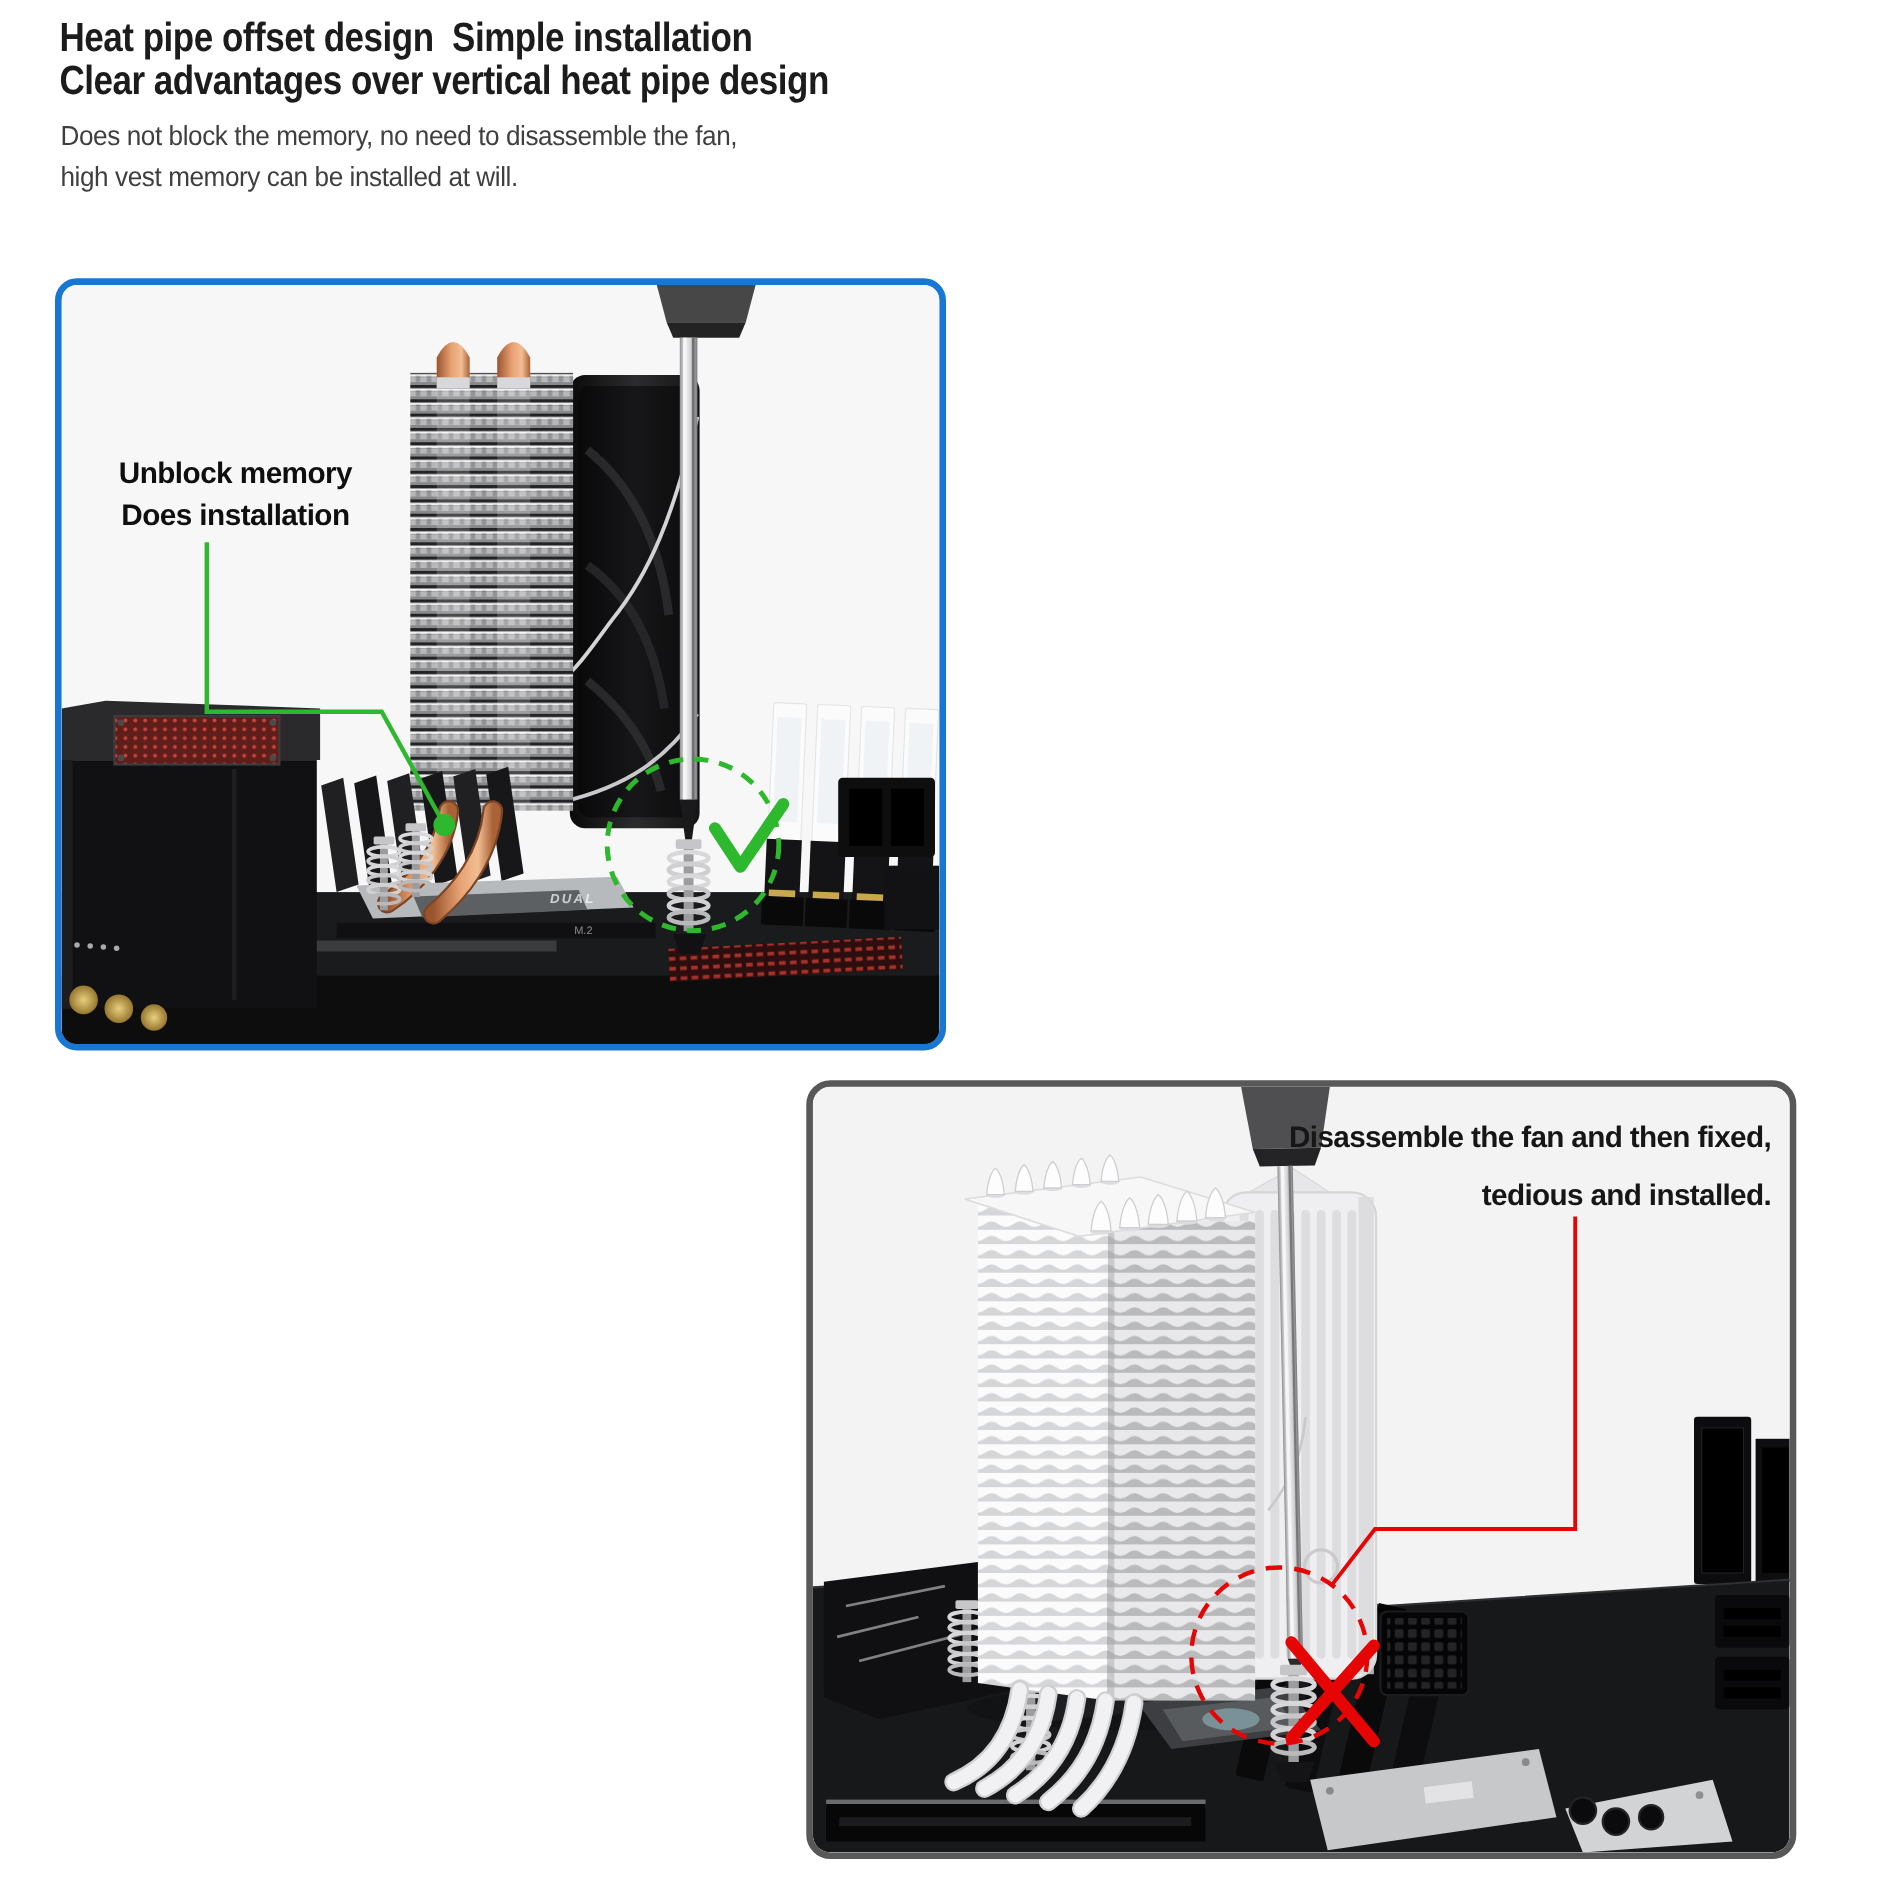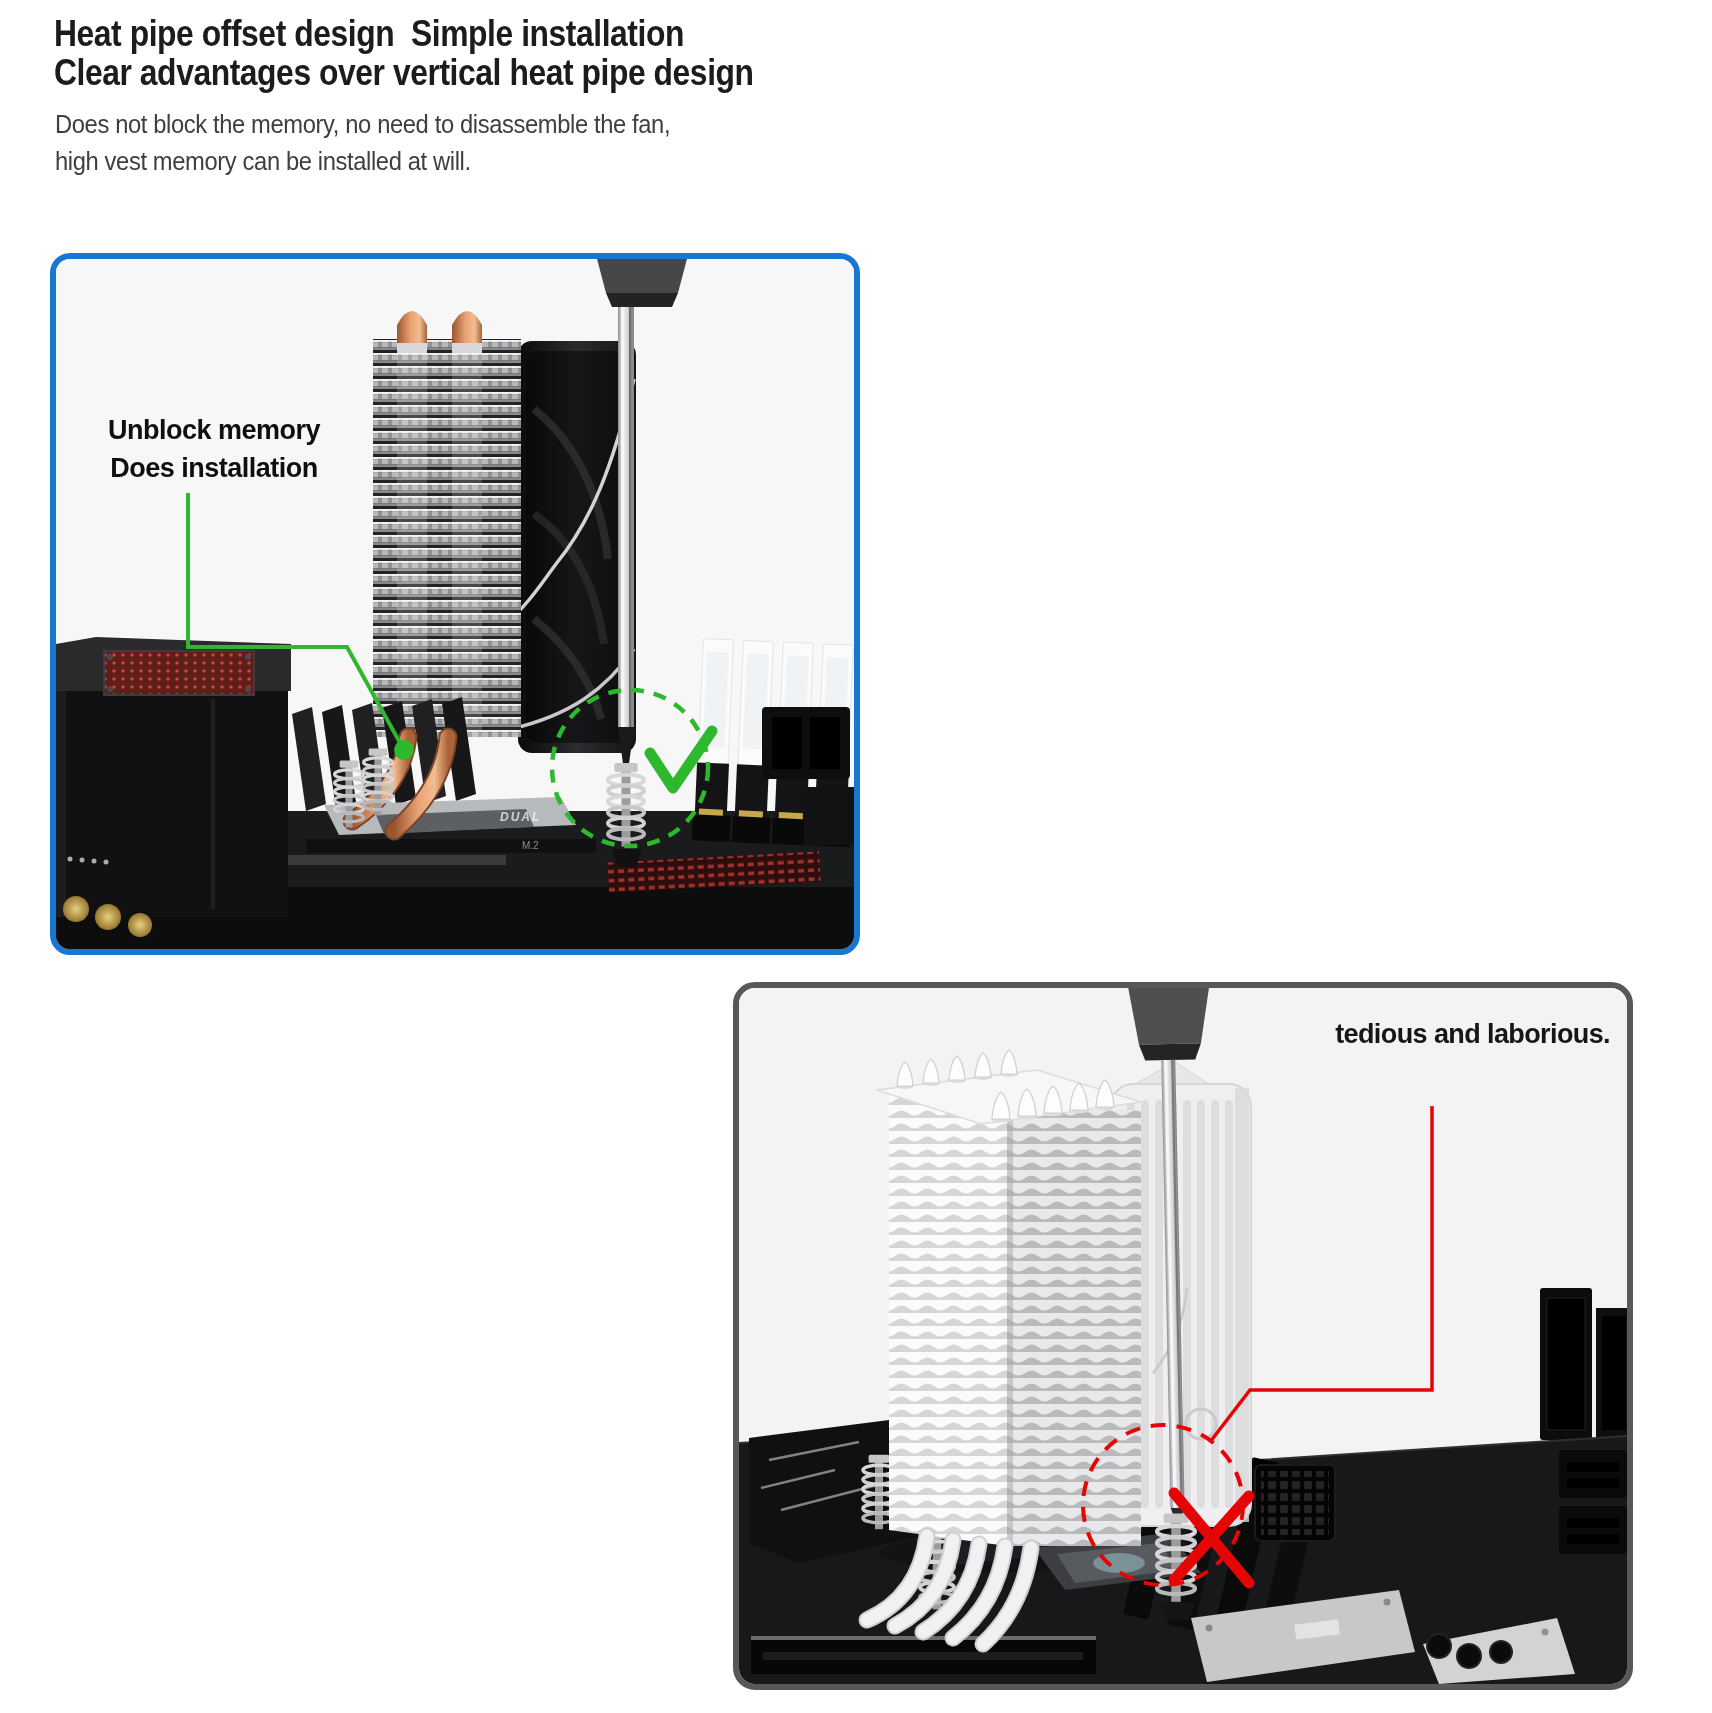--- a/index.html
+++ b/index.html
@@ -433,15 +433,16 @@
     <g>
       <polyline points="693,118 693,402 511,402 471,454" fill="none" stroke="#e60505" stroke-width="3.5"></polyline>
       <circle cx="424" cy="517" r="80" fill="none" stroke="#e60505" stroke-width="4" stroke-dasharray="15 11"></circle>
       <g stroke="#e60505" stroke-width="11" stroke-linecap="round">
         <line x1="435" y1="505" x2="510" y2="595"></line>
         <line x1="510" y1="508" x2="435" y2="592"></line>
       </g>
     </g>
   </svg>
   <div class="abs" id="p2-caption">
-    <div>tedious and laborious.</div>
+    <div>Disassemble the fan and then fixed,</div>
+    <div>tedious and installed.</div>
   </div>
 </div>
 
 </body></html>

